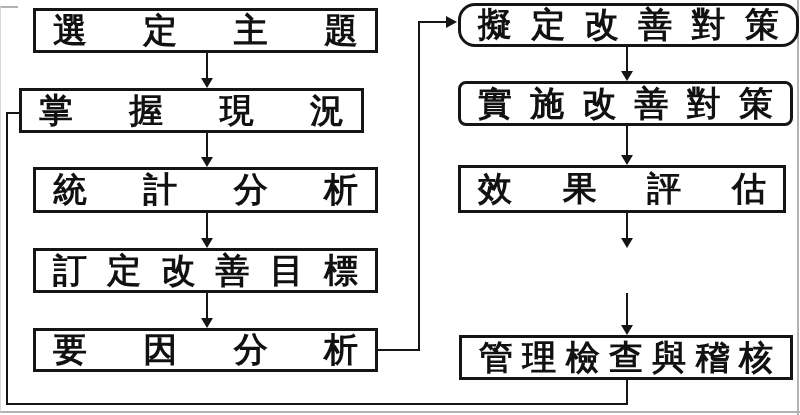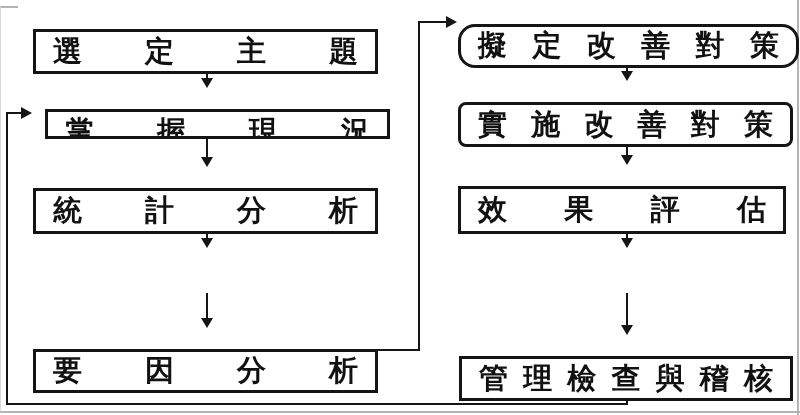--- a/index.html
+++ b/index.html
@@ -22,32 +22,31 @@
     width: 800px;
     height: 415px;
   }
   .box {
     position: absolute;
     box-sizing: border-box;
     border: 3px solid #151515;
     background: #ffffff;
     color: #111111;
     font-weight: bold;
-    font-size: 29px;
+    font-size: 34px;
     padding: 0 17px;
     text-align: justify;
     text-align-last: justify;
     -moz-text-align-last: justify;
     white-space: nowrap;
     overflow: hidden;
-    margin-top: 21px;
   }
   
   .box-l1 { left: 33px;  top: 8px;   width: 345px; height: 45px; line-height: 38px; }
-  .box-l2 { left: 45px;  top: 88px;  width: 345px; height: 30px; line-height: 38px; }
+  .box-l2 { left: 19px;  top: 88px;  width: 345px; height: 45px; line-height: 38px; }
   .box-l3 { left: 33px;  top: 167px; width: 345px; height: 46px; line-height: 39px; }
   .box-l4 { left: 33px;  top: 248px; width: 345px; height: 45px; line-height: 38px; }
   .box-l5 { left: 33px;  top: 328px; width: 345px; height: 44px; line-height: 37px; }
   
   .box-r1 { left: 458px; top: 3px;   width: 341px; height: 44px; line-height: 37px; border-radius: 17px; }
   .box-r2 { left: 458px; top: 81px;  width: 335px; height: 45px; line-height: 38px; border-radius: 8px; }
   .box-r3 { left: 458px; top: 165px; width: 328px; height: 48px; line-height: 41px; }
   .box-r4 { left: 459px; top: 248px; width: 327px; height: 45px; line-height: 38px; }
   .box-r5 { left: 459px; top: 335px; width: 334px; height: 45px; line-height: 38px; }
 </style>
@@ -110,20 +109,21 @@
 
     <g stroke="#151515" stroke-width="2" fill="#151515">
       <polyline points="627,380 627,404 7,404 7,113 21,113" fill="none"></polyline>
       <polygon points="21,107 21,119 32,113" stroke="none"></polygon>
     </g>
   </svg>
 
   <div class="box box-l1">選定主題</div>
   <div class="box box-l2">掌握現況</div>
   <div class="box box-l3">統計分析</div>
+  <div class="box box-l4">訂定改善目標</div>
   <div class="box box-l5">要因分析</div>
 
   <div class="box box-r1">擬定改善對策</div>
   <div class="box box-r2">實施改善對策</div>
   <div class="box box-r3">效果評估</div>
   <div class="box box-r5">管理檢查與稽核</div>
 
 </div>
 
 </body></html>

